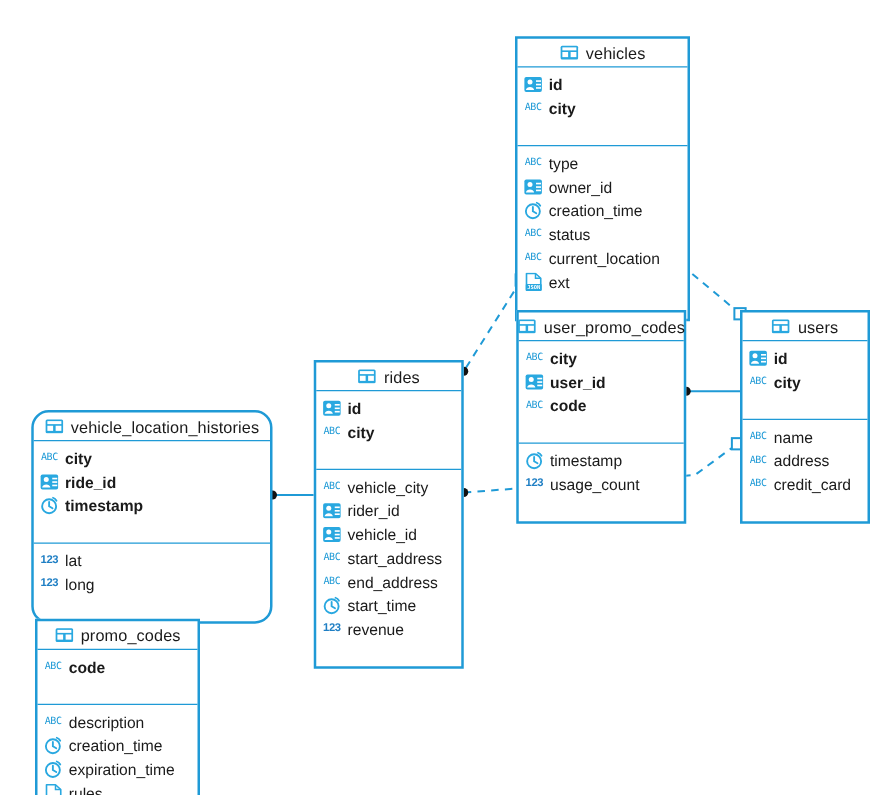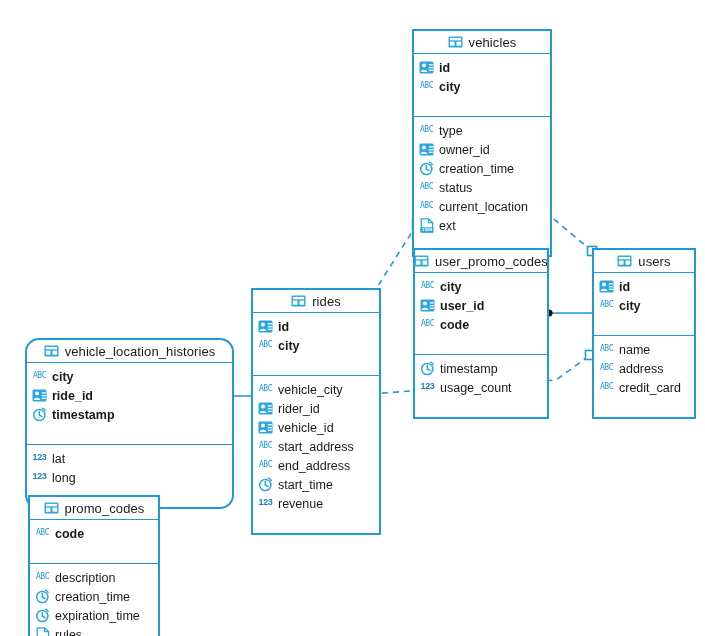--- a/index.html
+++ b/index.html
@@ -308,21 +308,21 @@
           <div class="row">
             <span class="ico ico-abc">ABC</span>
             <span class="fname">address</span>
           </div>
           <div class="row">
             <span class="ico ico-abc">ABC</span>
             <span class="fname">credit_card</span>
           </div>
         </div>
       </div>
-      <div class="tbl" style="left: 251px; top: 288px; width: 130px;">
+      <div class="tbl" style="left: 251px; top: 288px; width: 120px;">
         <div class="tbl-title">
           <span class="ico">
             <svg width="15" height="12" viewBox="0 0 15 12">
               <rect x="0.5" y="0.5" width="14" height="11" rx="1.2" fill="#29a8e0"></rect>
               <rect x="1.9" y="1.9" width="11.2" height="2.4" fill="#fff"></rect>
               <rect x="1.9" y="5.6" width="4.6" height="4.1" fill="#fff"></rect>
               <rect x="8.5" y="5.6" width="4.6" height="4.1" fill="#fff"></rect>
             </svg>
           </span>
           <span class="tname">rides</span>
@@ -394,21 +394,21 @@
               </svg>
             </span>
             <span class="fname">start_time</span>
           </div>
           <div class="row">
             <span class="ico ico-123">123</span>
             <span class="fname">revenue</span>
           </div>
         </div>
       </div>
-      <div class="tbl" style="left: 25px; top: 338px; width: 209px; border-radius: 14px;">
+      <div class="tbl" style="left: 25px; top: 328px; width: 193px; border-radius: 14px;">
         <div class="tbl-title">
           <span class="ico">
             <svg width="15" height="12" viewBox="0 0 15 12">
               <rect x="0.5" y="0.5" width="14" height="11" rx="1.2" fill="#29a8e0"></rect>
               <rect x="1.9" y="1.9" width="11.2" height="2.4" fill="#fff"></rect>
               <rect x="1.9" y="5.6" width="4.6" height="4.1" fill="#fff"></rect>
               <rect x="8.5" y="5.6" width="4.6" height="4.1" fill="#fff"></rect>
             </svg>
           </span>
           <span class="tname">vehicle_location_histories</span>

